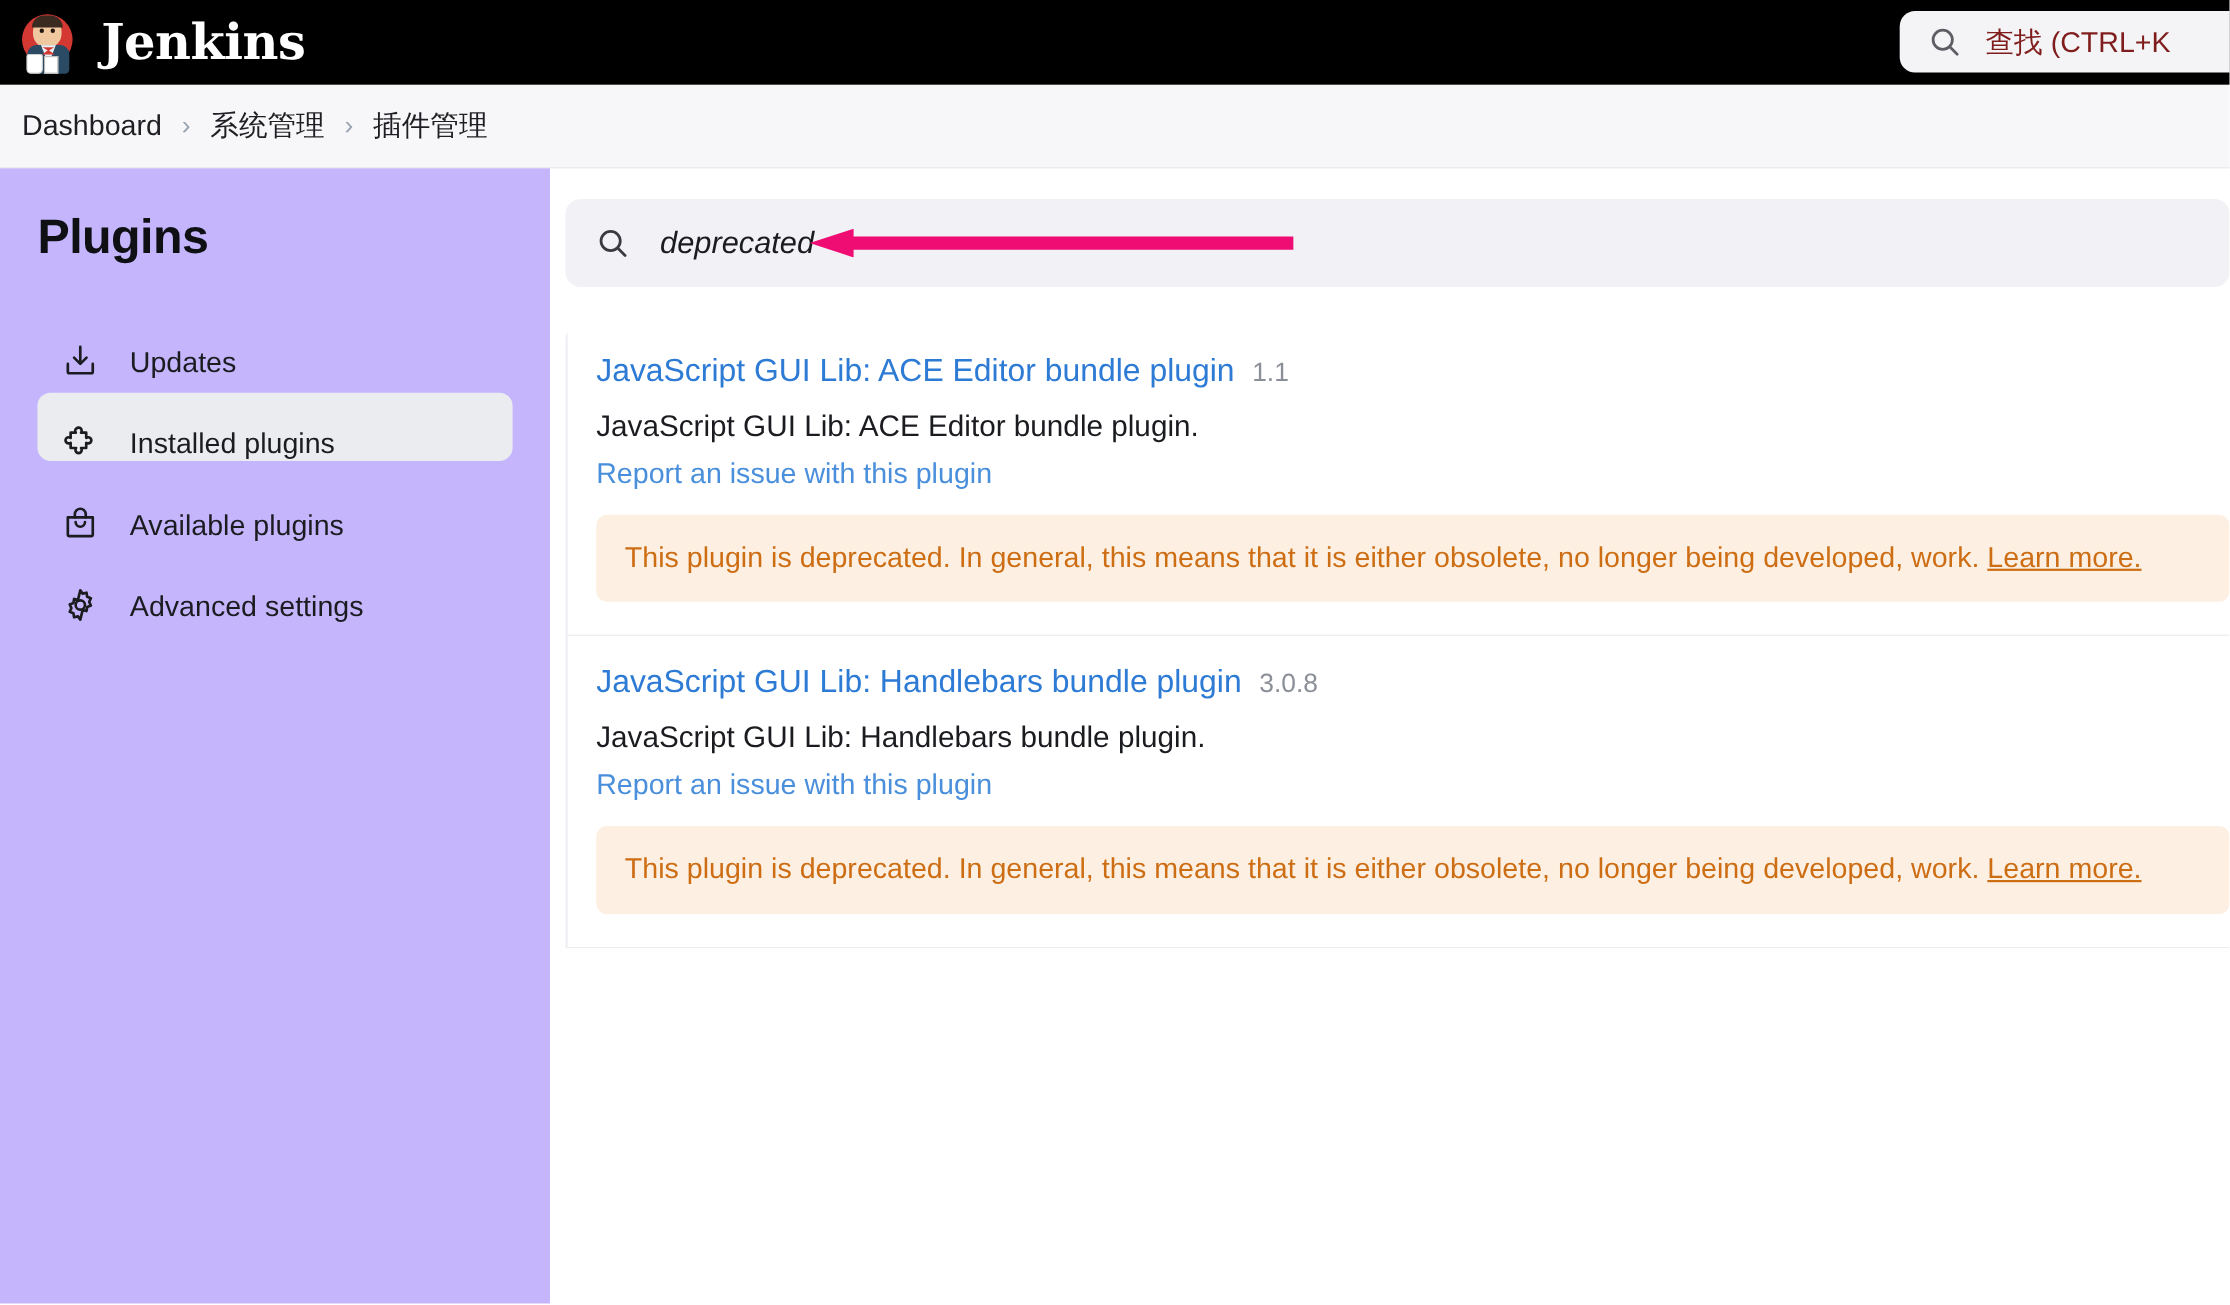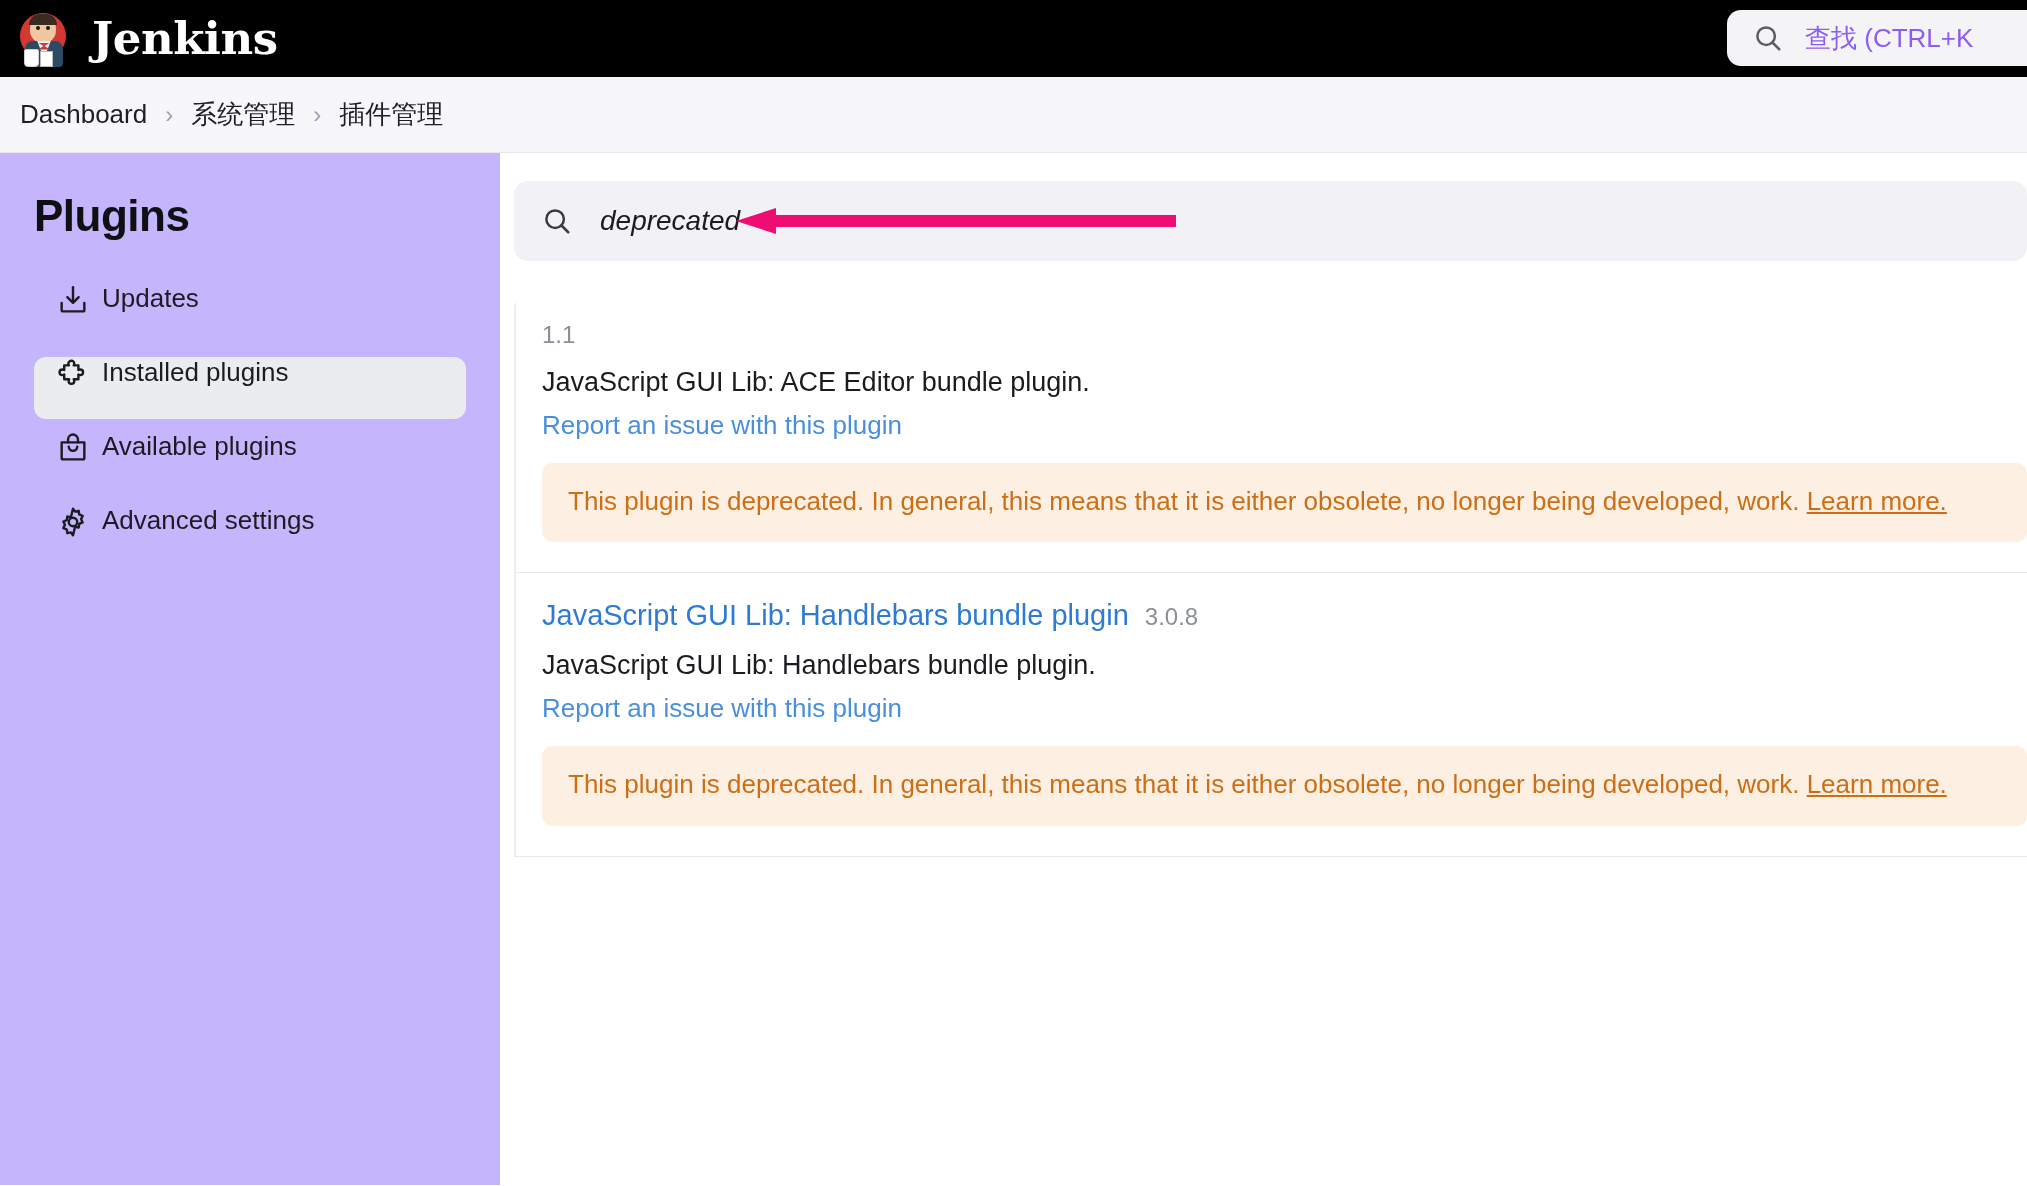--- a/index.html
+++ b/index.html
@@ -87,21 +87,21 @@
     width: 380px;
     height: 56px;
     background: #f4f4f6;
     border-radius: 14px;
     display: flex;
     align-items: center;
     padding-left: 26px;
     gap: 22px;
   }
   .global-search .ph {
-    color: #8b5cf6;
+    color: #7f1d1d;
     font-size: 26px;
     white-space: nowrap;
   }
 
   
   .breadcrumb-bar {
     height: 76px;
     background: #f7f7f9;
     border-bottom: 1px solid #e8e8ec;
     display: flex;
@@ -135,22 +135,22 @@
   }
   .side-title {
     font-size: 44px;
     font-weight: 700;
     color: #0f1014;
     letter-spacing: -0.5px;
     margin-bottom: 42px;
   }
   .side-item {
     display: flex;
-    align-items: flex-start;
-    gap: 12px;
+    align-items: flex-end;
+    gap: 28px;
     height: 62px;
     padding: 0 22px;
     border-radius: 12px;
     margin-bottom: 12px;
     cursor: pointer;
   }
   .side-item.active { background: #ebecf0; }
   .side-item .label {
     font-size: 26px;
     color: #1b1c20;
@@ -353,20 +353,21 @@
 
       <svg class="annot-arrow" viewBox="0 0 440 26">
         <path d="M0 13 L40 0 L40 7 L440 7 L440 19 L40 19 L40 26 Z" fill="#ef0d73"></path>
       </svg>
     </div>
 
     <div class="results">
 
       <div class="plugin-row">
         <div class="plugin-title-line">
+          <span class="plugin-name">JavaScript GUI Lib: ACE Editor bundle plugin</span>
           <span class="plugin-version">1.1</span>
         </div>
         <div class="plugin-desc">JavaScript GUI Lib: ACE Editor bundle plugin.</div>
         <span class="plugin-issue-link">Report an issue with this plugin</span>
         <div class="deprecation">
           <div class="deprecation-text">
             <span>This plugin is deprecated. In general, this means that it is either obsolete, no longer being developed,</span>
             <span>work. </span><span class="learn">Learn more.</span>
           </div>
         </div>

